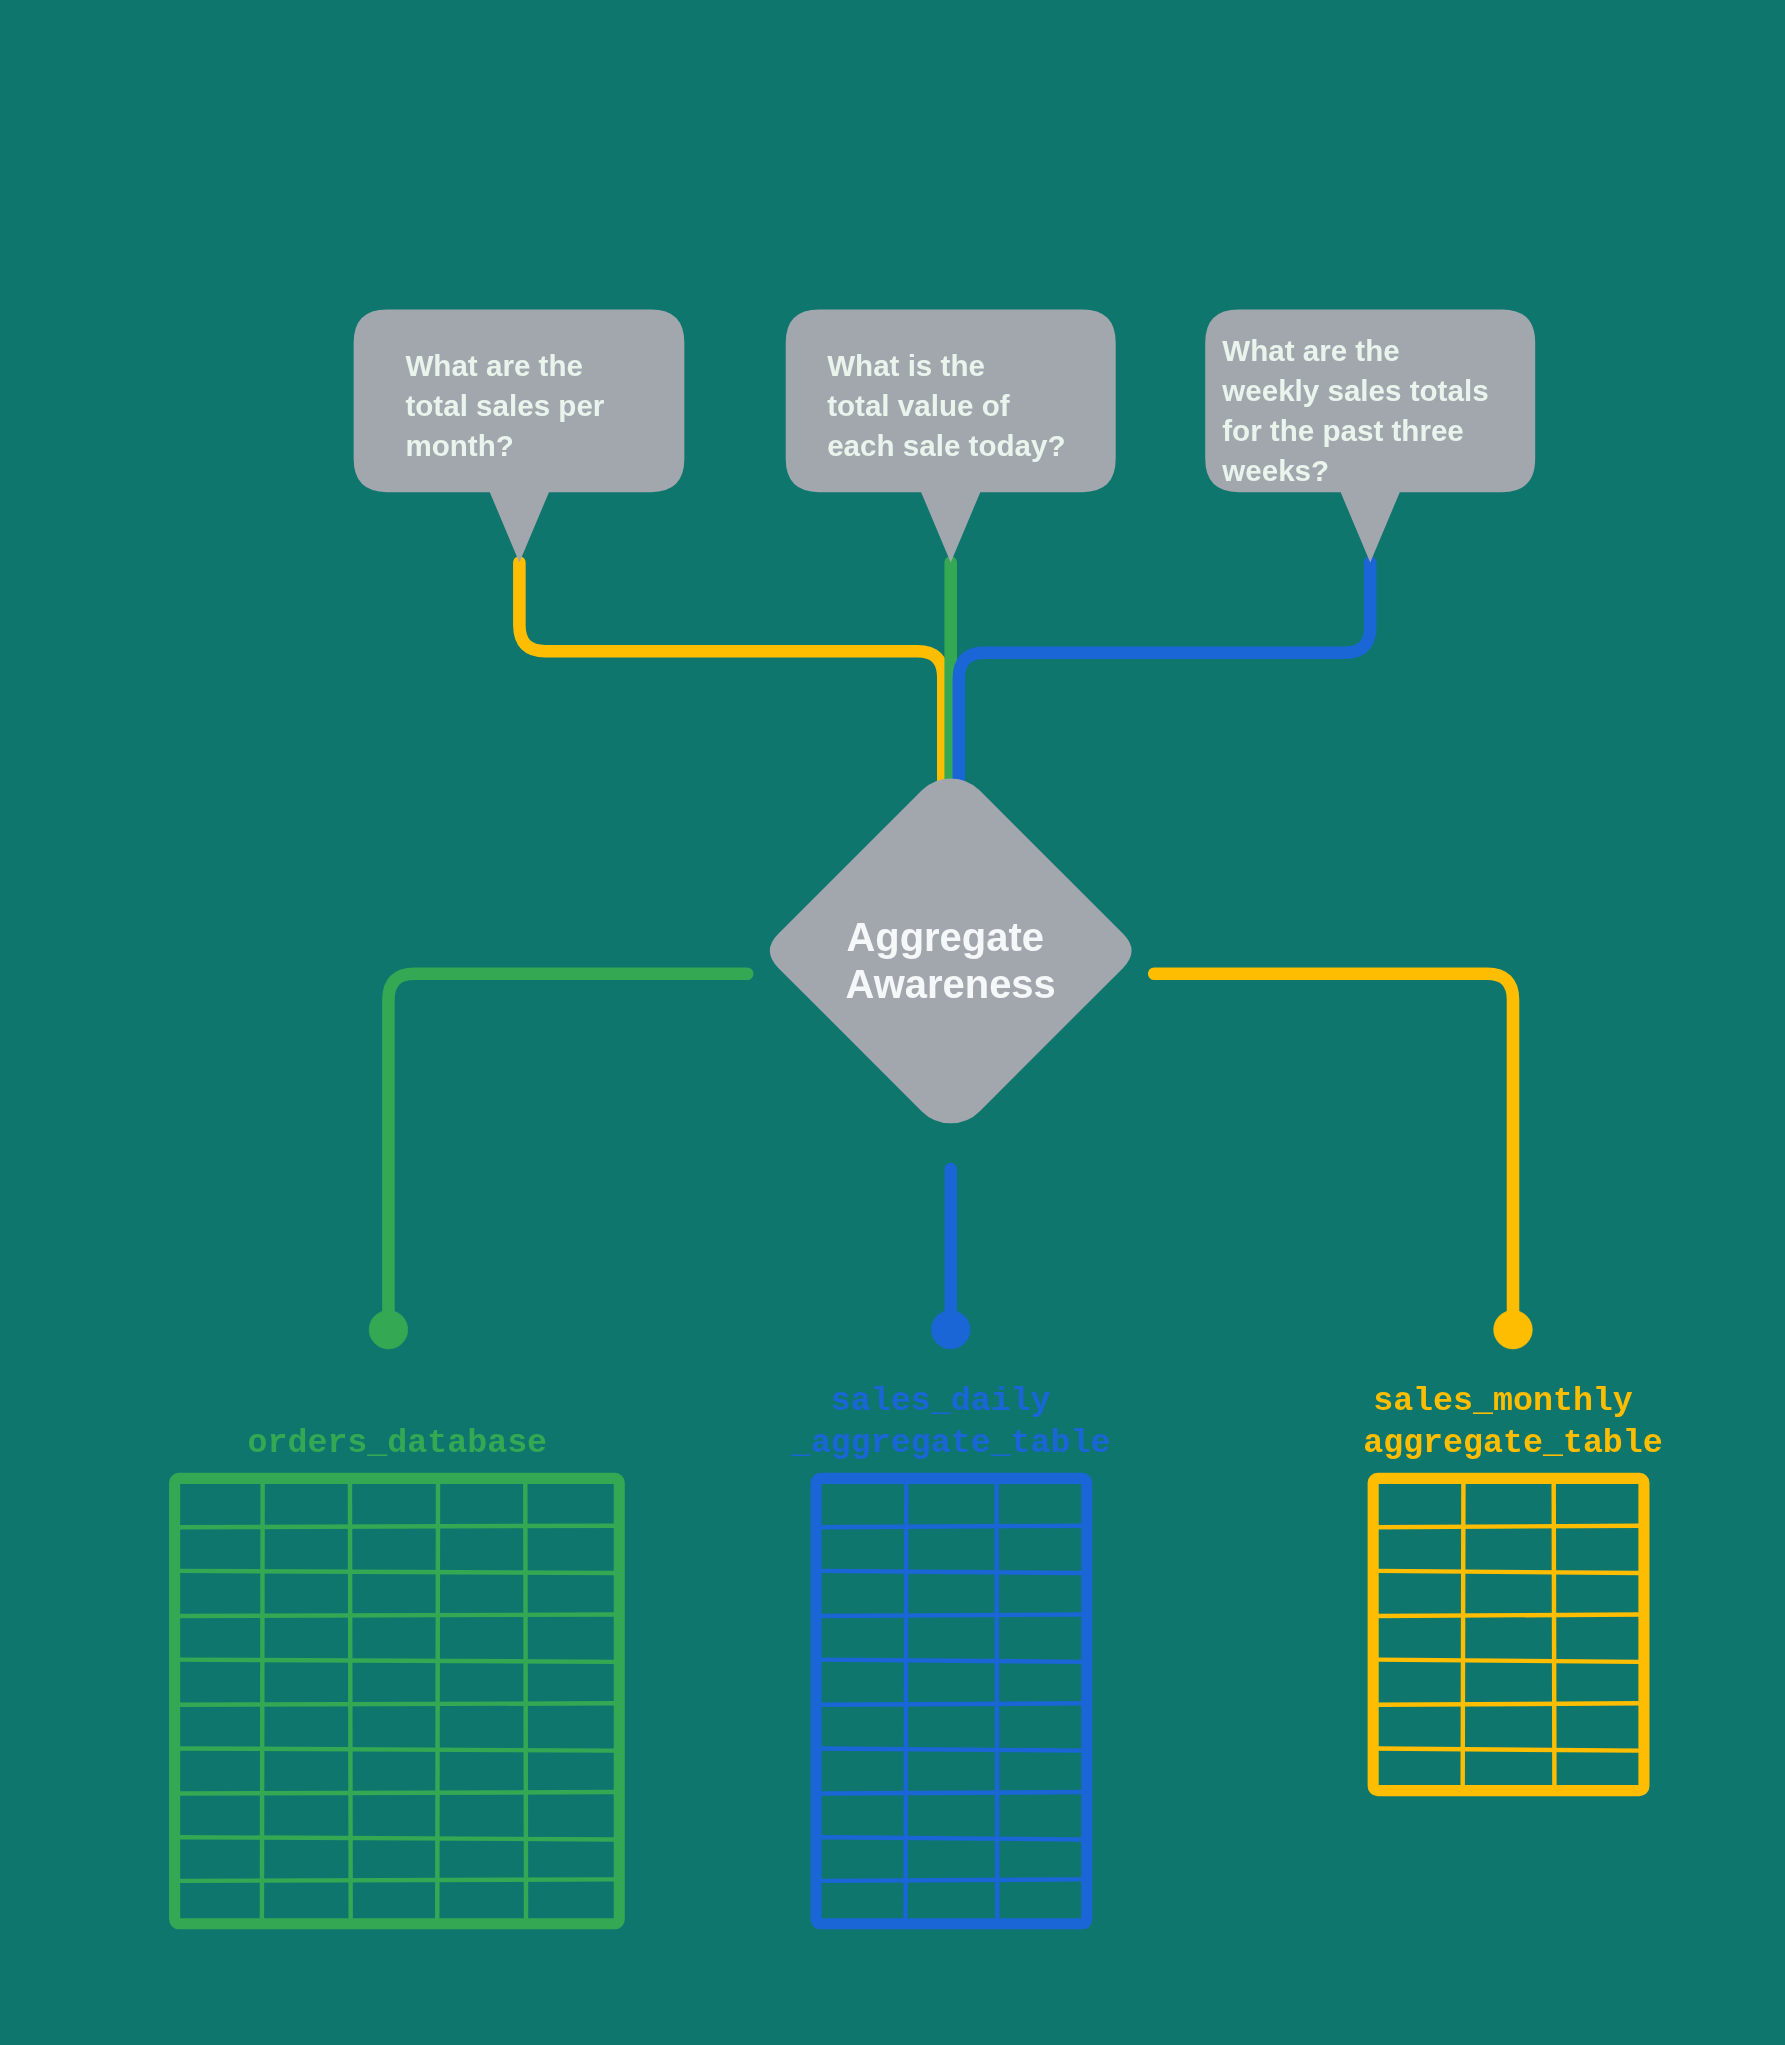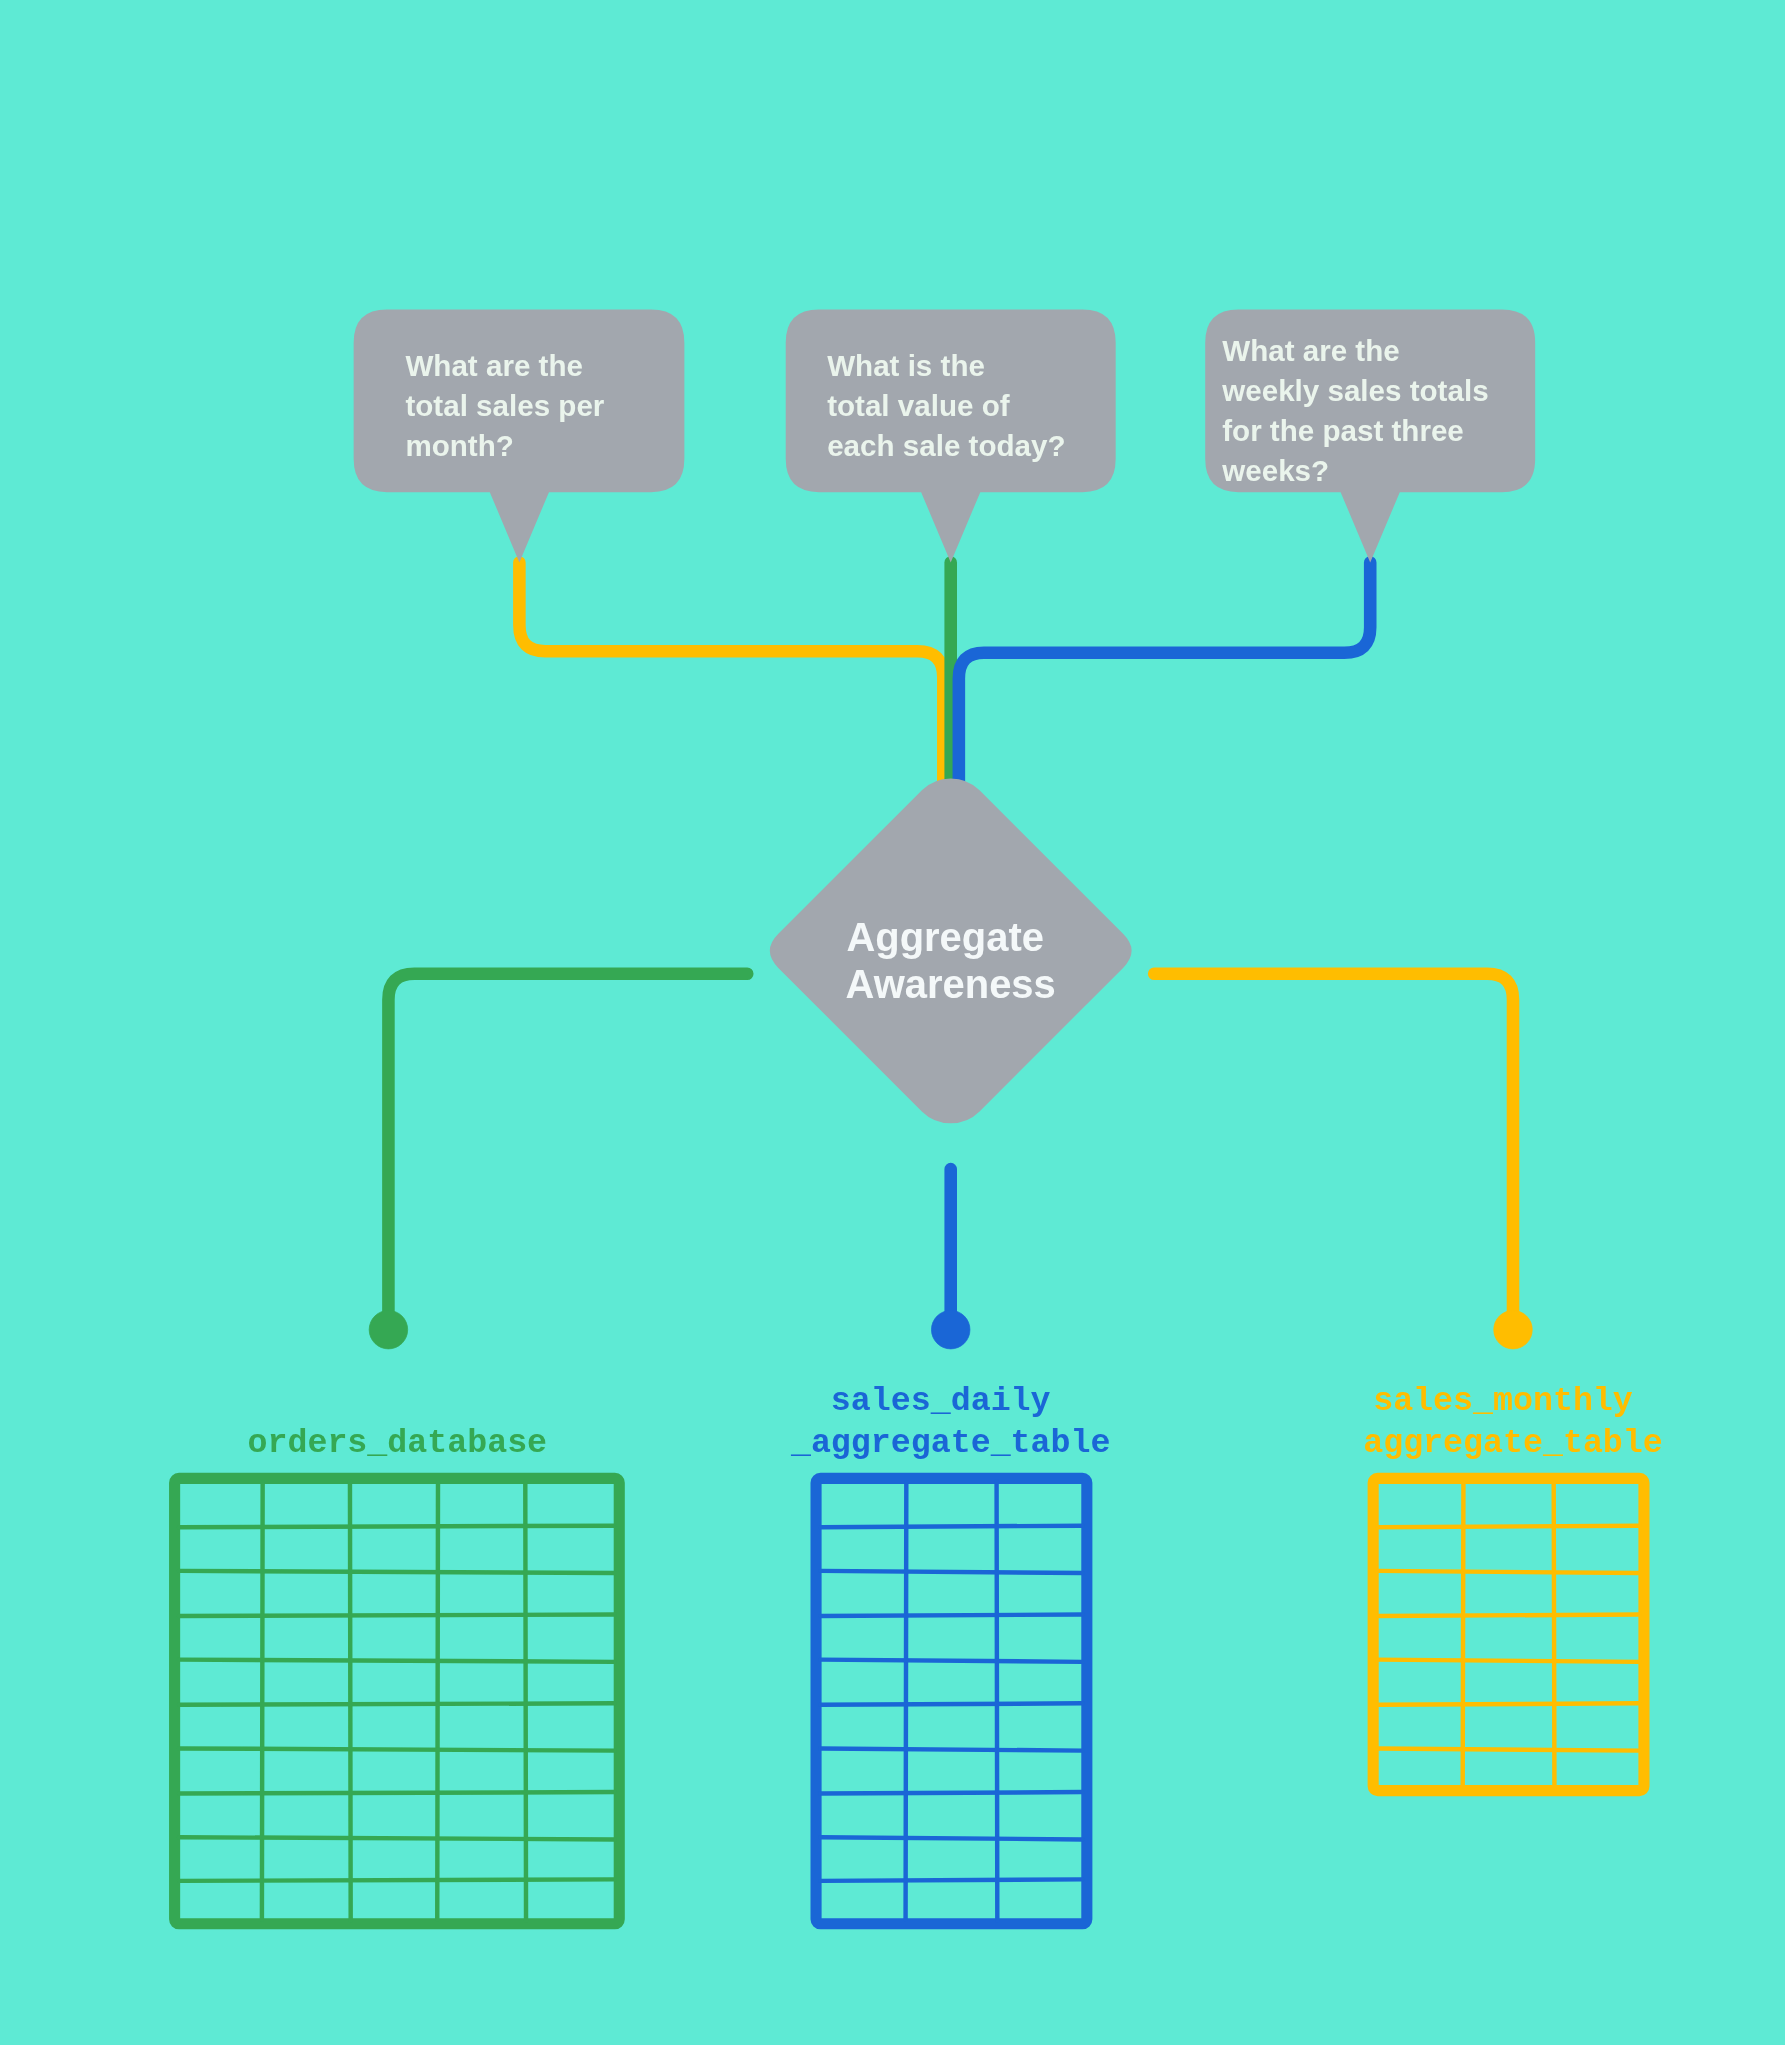--- a/index.html
+++ b/index.html
@@ -7,21 +7,21 @@
     padding: 0;
     background: #ffffff;
   }
   body {
     font-family: "Liberation Sans", sans-serif;
   }
   #canvas {
     position: relative;
     width: 1786px;
     height: 2046px;
-    background: #5eead4;
+    background: #0f766e;
     overflow: hidden;
   }
   #diagram-svg {
     position: absolute;
     left: 0;
     top: 0;
     width: 1786px;
     height: 2046px;
   }
   .bubble-text {

